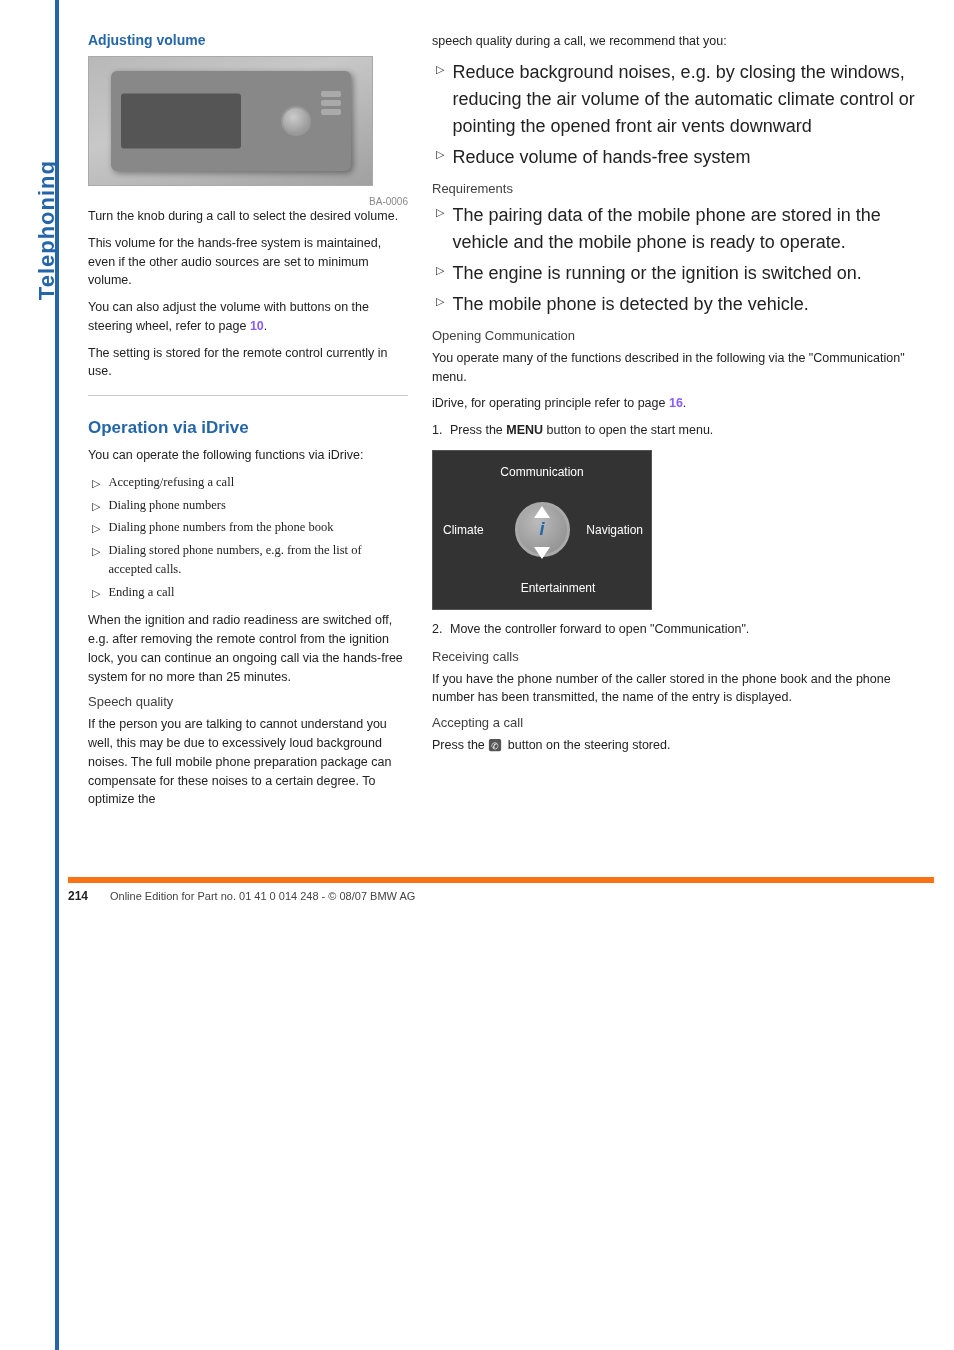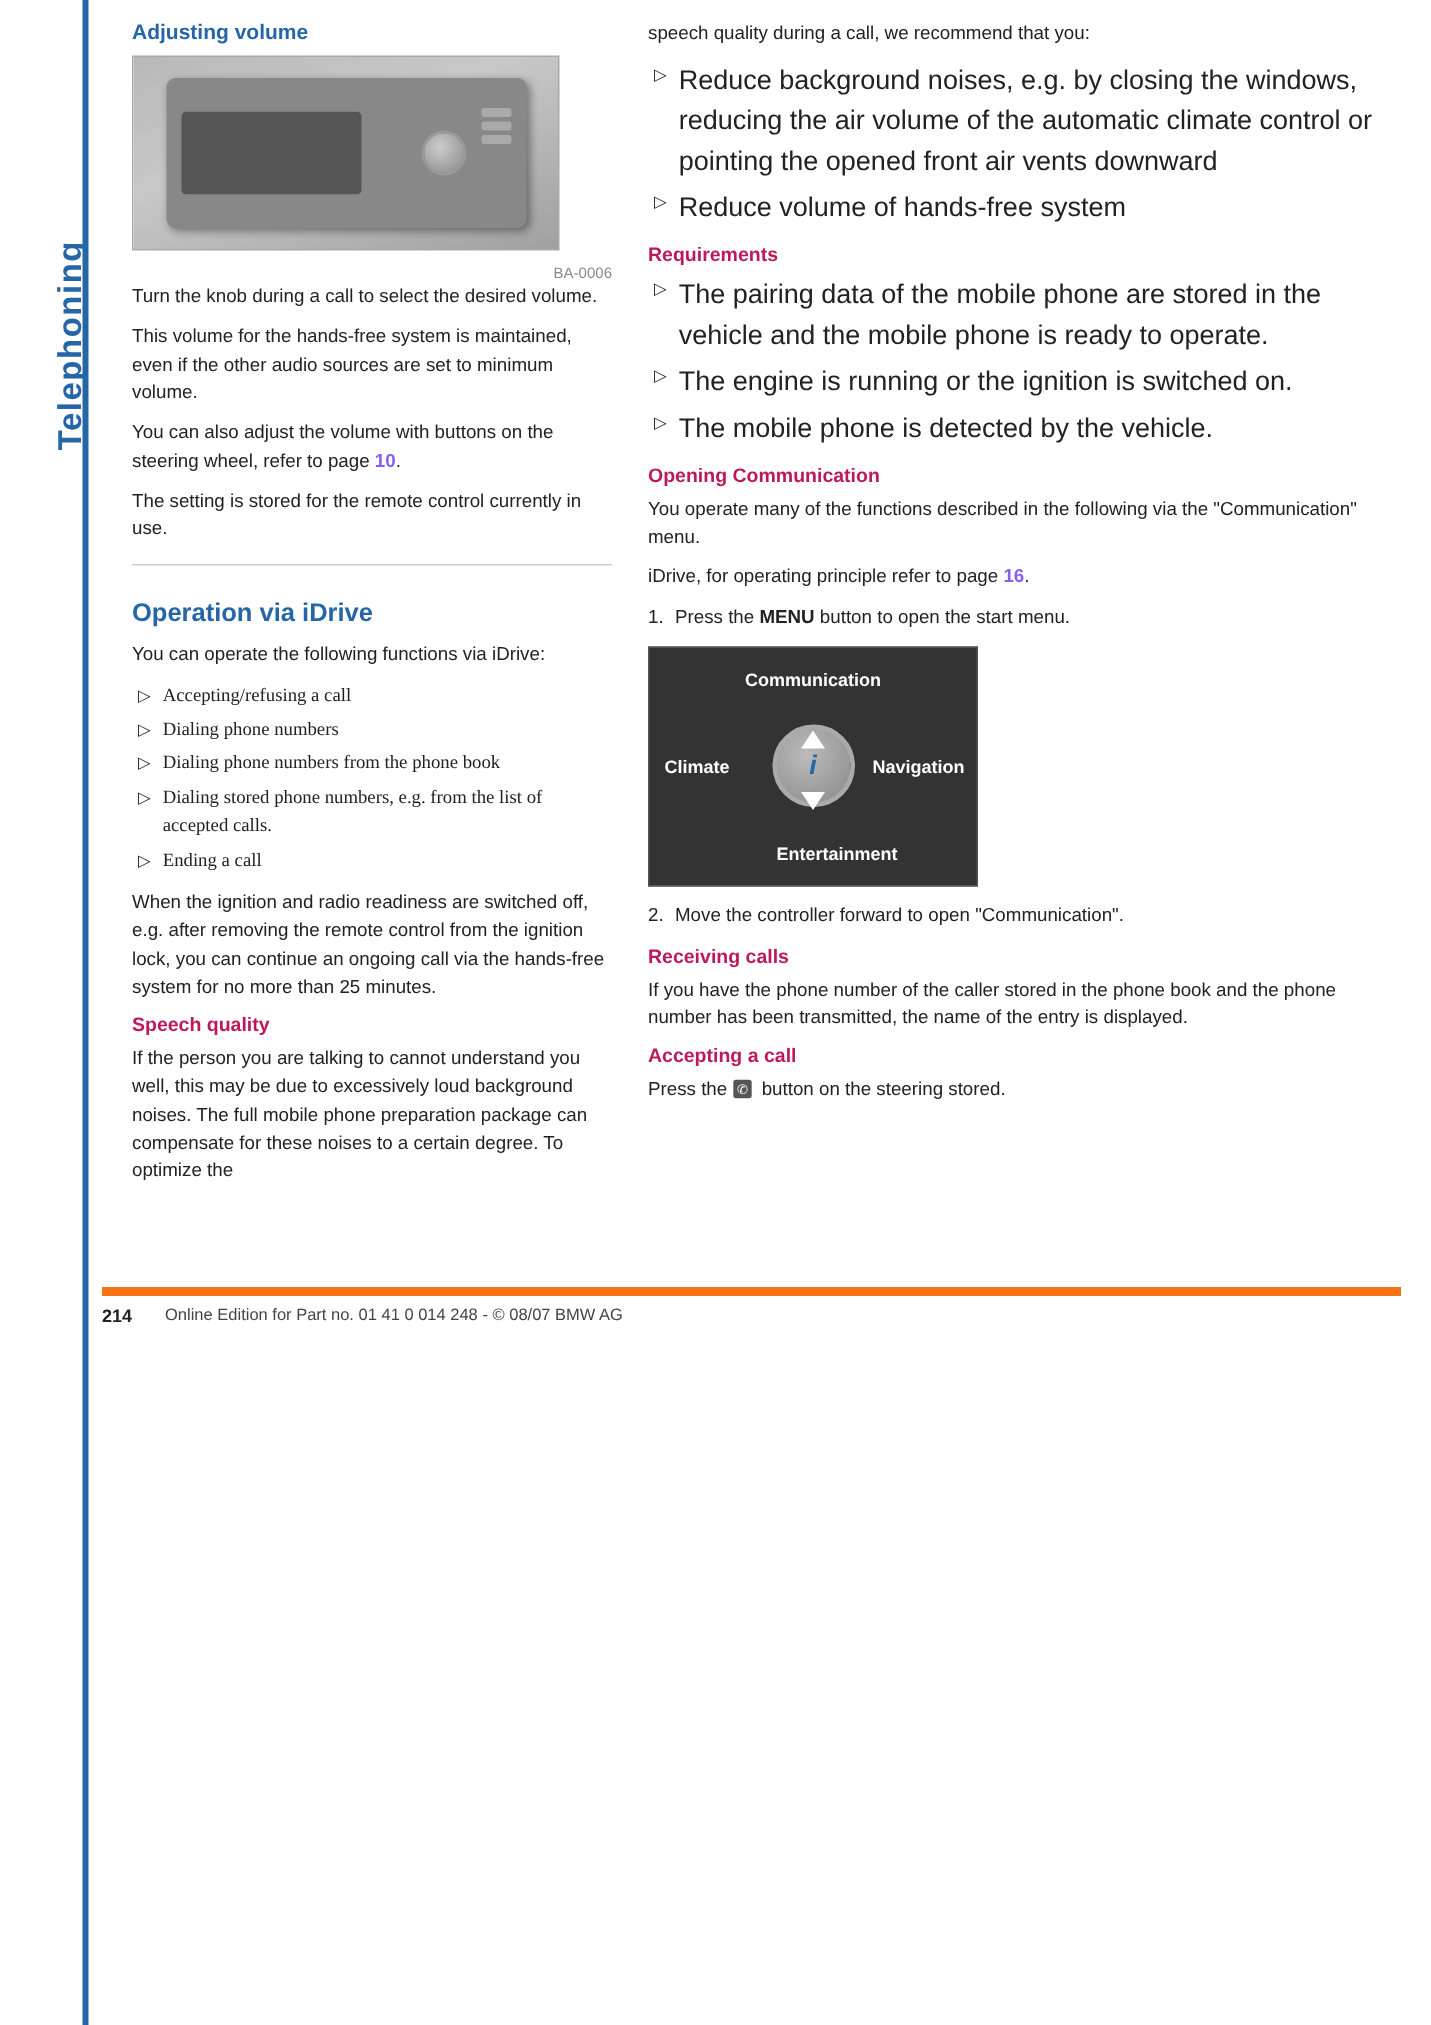--- a/index.html
+++ b/index.html
@@ -41,21 +41,21 @@
       left: 55px;
       top: 0;
       width: 4px;
       height: 100%;
       background: #2566a8;
     }
 
     
     .main {
       margin-left: 68px;
-      padding: 13px 20px 30px 20px;
+      padding: 32px 20px 30px 20px;
     }
 
     
     .columns {
       display: flex;
       gap: 24px;
     }
     .col-left {
       width: 320px;
       flex-shrink: 0;
@@ -66,22 +66,22 @@
 
     h2.section-title {
       font-size: 14px;
       font-weight: bold;
       color: #2566a8;
       margin-bottom: 8px;
     }
 
     h3.sub-title {
       font-size: 13px;
-      font-weight: bold;
-      color: #be185d;
+      font-weight: normal;
+      color: #404040;
       margin-bottom: 6px;
     }
 
     p {
       font-size: 12.5px;
       line-height: 1.5;
       margin-bottom: 8px;
       color: #222;
     }
 
@@ -265,21 +265,21 @@
     .idrive-i {
       font-size: 18px;
       font-weight: bold;
       color: #2566a8;
       font-style: italic;
     }
     .idrive-label {
       position: absolute;
       color: #fff;
       font-size: 12px;
-      font-weight: bold;
+      font-weight: normal;
       text-align: center;
     }
     .idrive-label.top { top: 14px; left: 50%; transform: translateX(-50%); }
     .idrive-label.left { left: 10px; top: 50%; transform: translateY(-50%); }
     .idrive-label.right { right: 8px; top: 50%; transform: translateY(-50%); }
     .idrive-label.bottom { bottom: 14px; left: 50%; transform: translateX(-50%); margin-left: 16px; }
 
     
     .arrow-up {
       position: absolute;

